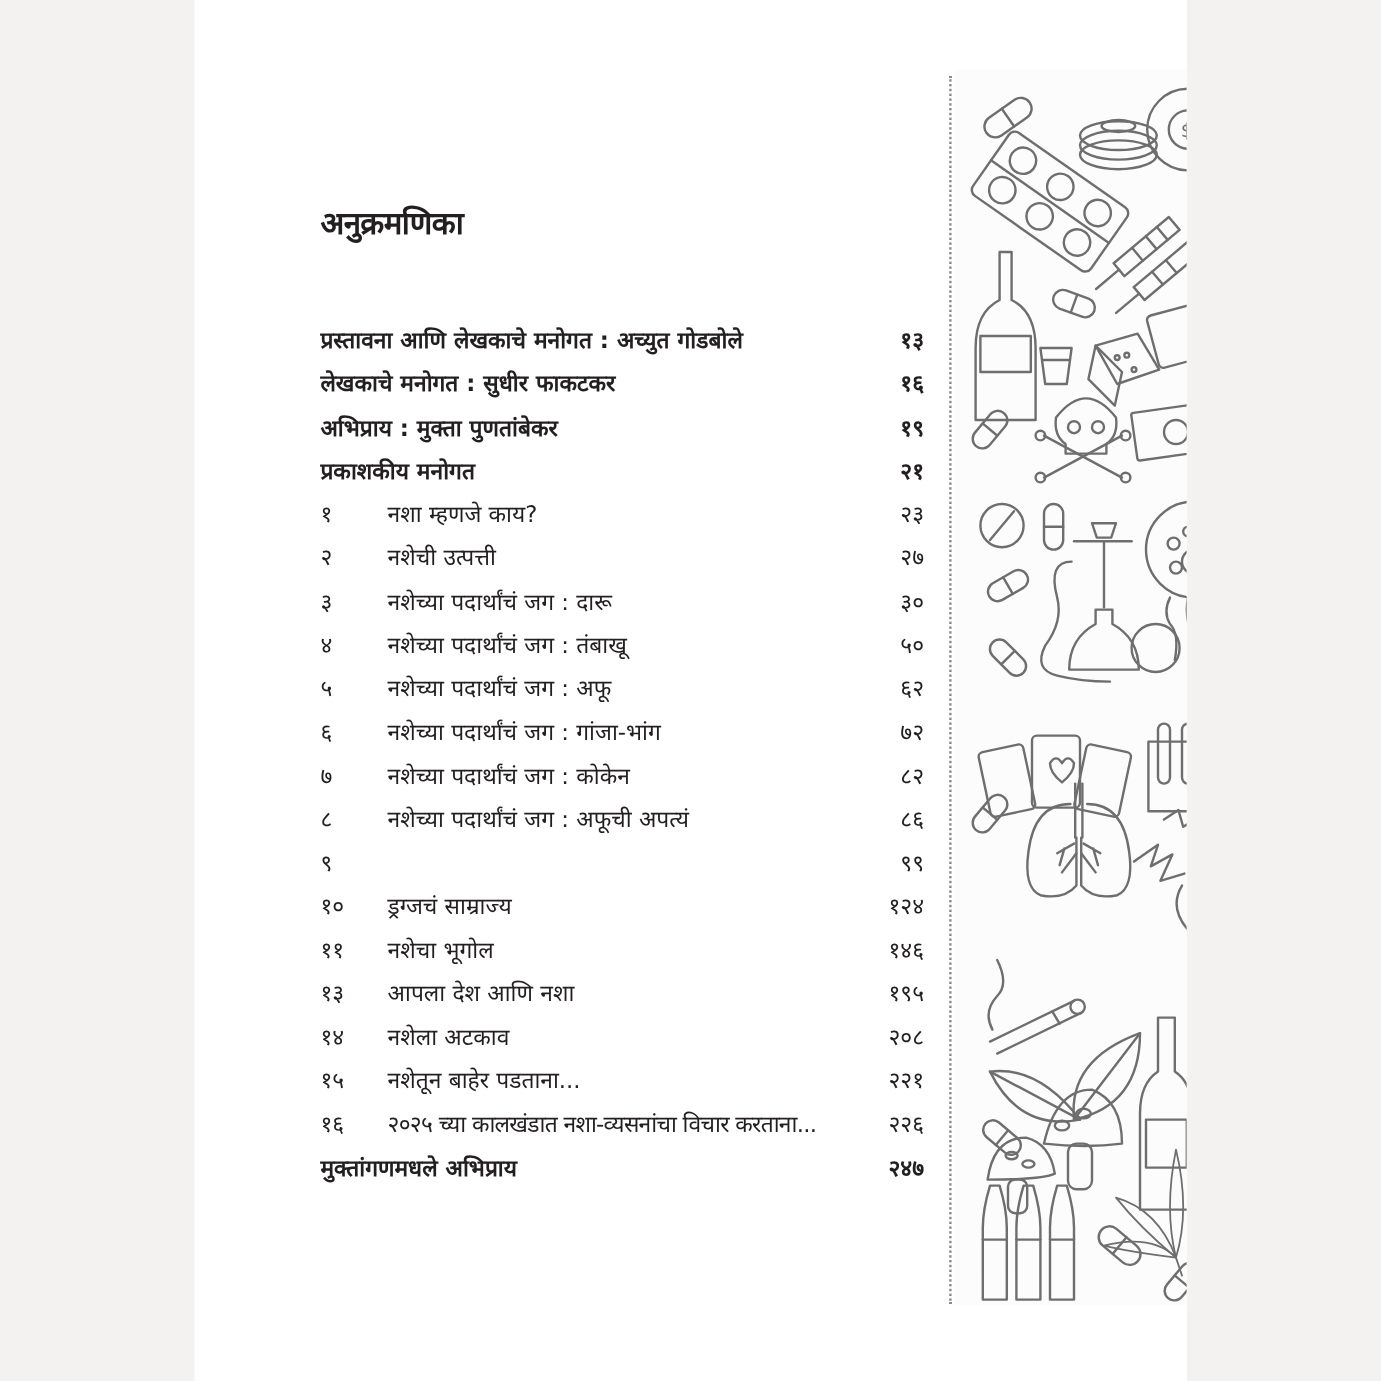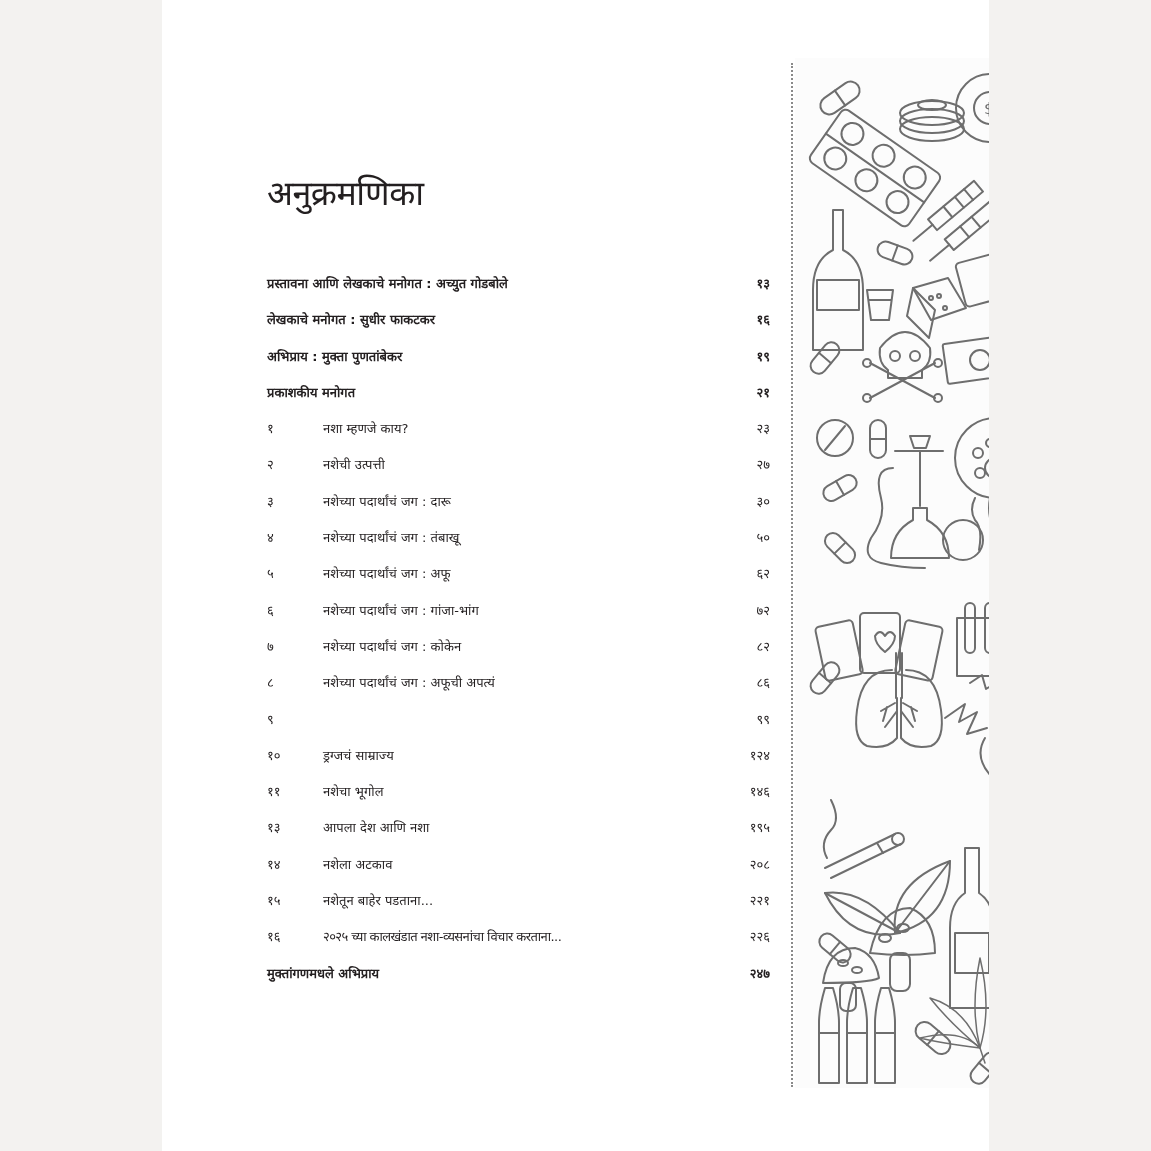--- a/index.html
+++ b/index.html
@@ -9,29 +9,29 @@
     position: relative;
     font-family: "DejaVu Sans", "Liberation Sans", sans-serif;
     color: #231f20;
   }
   .page {
     position: absolute; left: 162px; top: 0; width: 827px; height: 1151px;
     background: #ffffff;
   }
   .title {
     position: absolute; left: 267px; top: 148px;
-    font-size: 34px; font-weight: normal; letter-spacing: -0.5px;
+    font-size: 26px; font-weight: bold; letter-spacing: -0.5px;
     line-height: 44px; white-space: nowrap;
   }
   .toc {
     position: absolute; left: 267px; top: 266px; width: 503px;
   }
   .toc-row {
     position: relative; height: 36.3px; line-height: 36px;
-    font-size: 13px; white-space: nowrap;
+    font-size: 19px; white-space: nowrap;
   }
   .toc-row.bold { font-weight: bold; }
   .toc-row .num {
     position: absolute; left: 0; top: 0; width: 40px;
   }
   .toc-row .label { position: absolute; left: 0; top: 0; }
   .toc-row.chapter .label { left: 56px; }
   .toc-row .page-no {
     position: absolute; right: 0; top: 0; text-align: right;
   }

